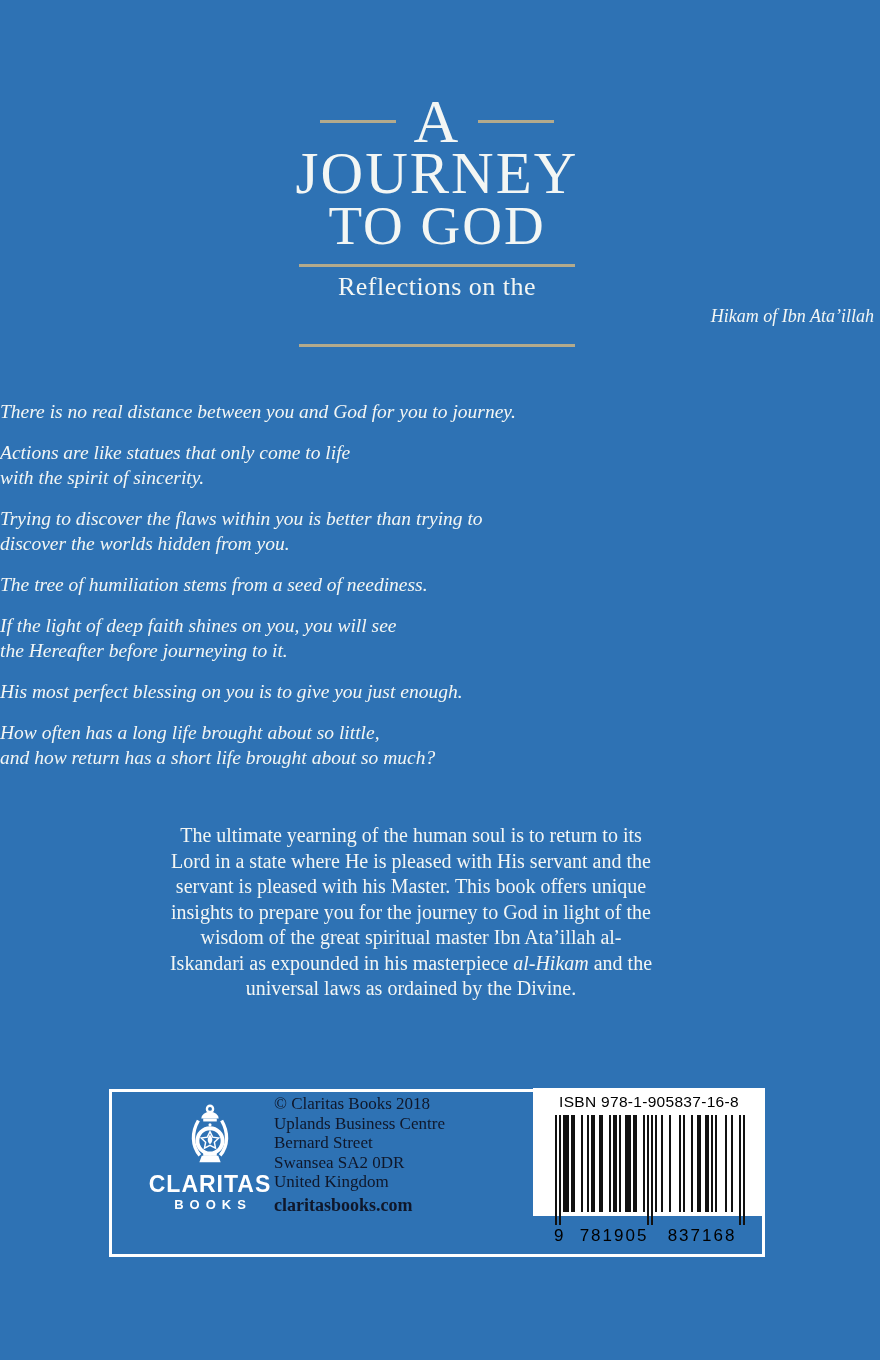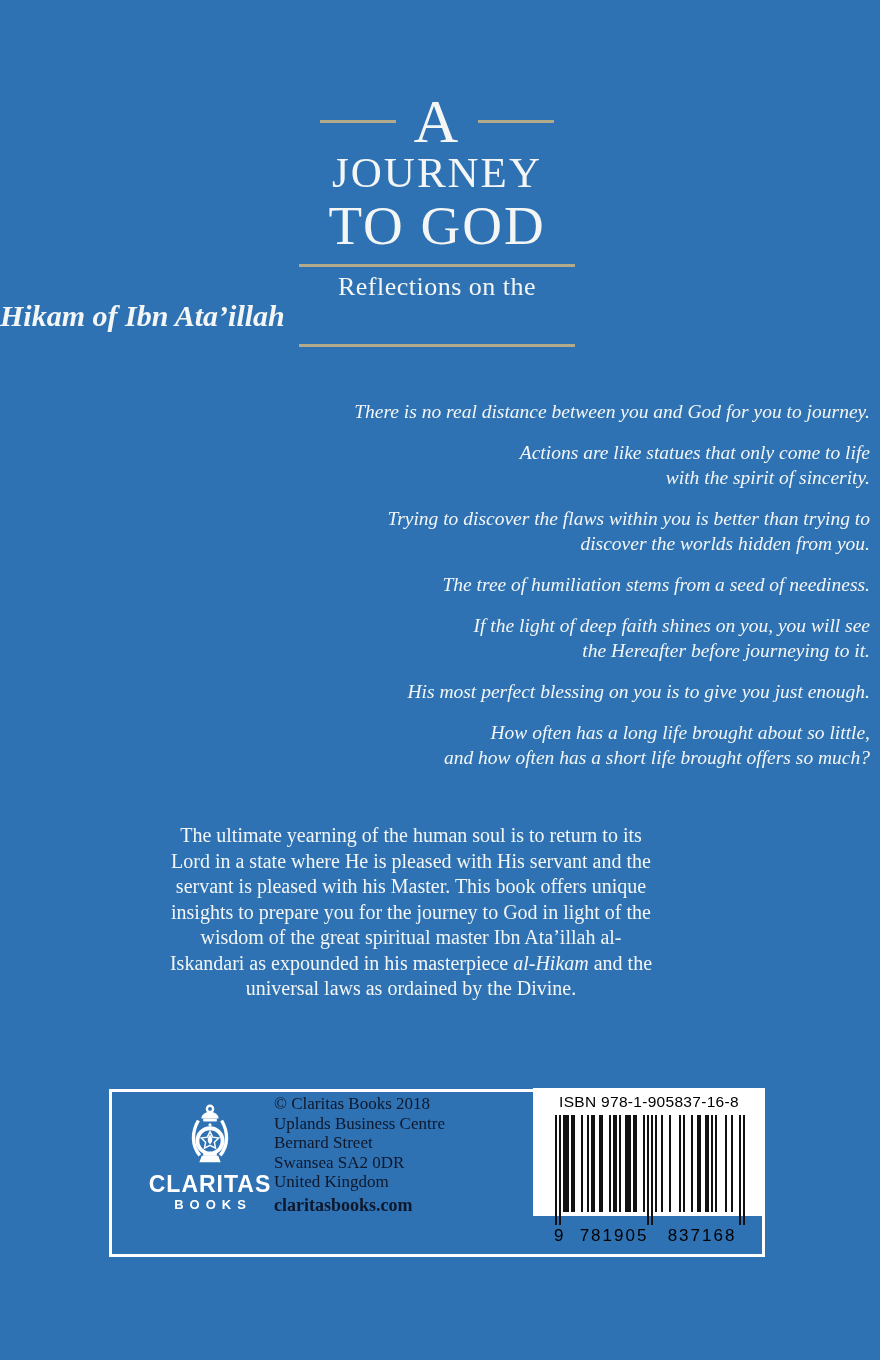--- a/index.html
+++ b/index.html
@@ -10,30 +10,30 @@
     font-family:"Liberation Serif",serif;
   }
   .abs{position:absolute;}
 
   
   #masthead{left:0;top:0;width:874px;height:370px;}
   .a-row{top:95px;left:0;width:100%;display:flex;align-items:center;justify-content:center;gap:18px;}
   .a-letter{font-size:62px;line-height:52px;letter-spacing:2px;}
   .flank{width:76px;height:3px;background:var(--rule,#b3aa8c);}
   .t-line{left:0;width:100%;text-align:center;letter-spacing:2px;}
-  #journey{top:148px;font-size:43px;line-height:50px;}
+  #journey{top:148px;font-size:59px;line-height:50px;}
   #togod{top:201px;font-size:55px;line-height:50px;}
   .rule{left:50%;margin-left:-138px;width:276px;height:3px;background:var(--rule,#b3aa8c);}
   #rule1{top:264px;}
   #sub1{top:273px;left:0;width:100%;text-align:center;font-size:26px;line-height:28px;letter-spacing:0.5px;}
-  #sub2{top:301px;left:0;width:100%;text-align:left;font-size:30px;line-height:30px;font-style:italic;font-weight:bold;}
+  #sub2{top:301px;left:0;width:100%;text-align:right;font-size:18px;line-height:30px;font-style:italic;font-weight:normal;}
   #rule2{top:344px;}
 
   
-  #quotes{top:399px;left:0;width:870px;text-align:right;
+  #quotes{top:399px;left:0;width:870px;text-align:left;
     font-style:italic;font-size:19.5px;line-height:25px;color:var(--ink,#f3f6f4);}
   .quote{margin-bottom:16px;}
 
   
   #description{top:823px;left:81px;width:660px;text-align:center;
     font-size:20px;line-height:25.5px;}
 
   
   #panel{left:109px;top:1089px;width:656px;height:168px;
     border:3px solid #fff;box-sizing:border-box;background:var(--bg,#2e72b4);}
@@ -89,21 +89,21 @@
     </div>
     <div class="quote">
       <div>If the light of deep faith shines on you, you will see</div>
       <div>the Hereafter before journeying to it.</div>
     </div>
     <div class="quote">
       <div>His most perfect blessing on you is to give you just enough.</div>
     </div>
     <div class="quote">
       <div>How often has a long life brought about so little,</div>
-      <div>and how often has a short life brought offers so much?</div>
+      <div>and how return has a short life brought about so much?</div>
     </div>
   </div>
 
 <div id="description" class="abs">
     <div><span>The ultimate yearning of the human soul is to return to its</span></div>
     <div><span>Lord in a state where He is pleased with His servant and the</span></div>
     <div><span>servant is pleased with his Master. This book offers unique</span></div>
     <div><span>insights to prepare you for the journey to God in light of the</span></div>
     <div><span>wisdom of the great spiritual master Ibn Ata’illah al-</span></div>
     <div><span>Iskandari as expounded in his masterpiece </span><i>al-Hikam</i><span> and the</span></div>

